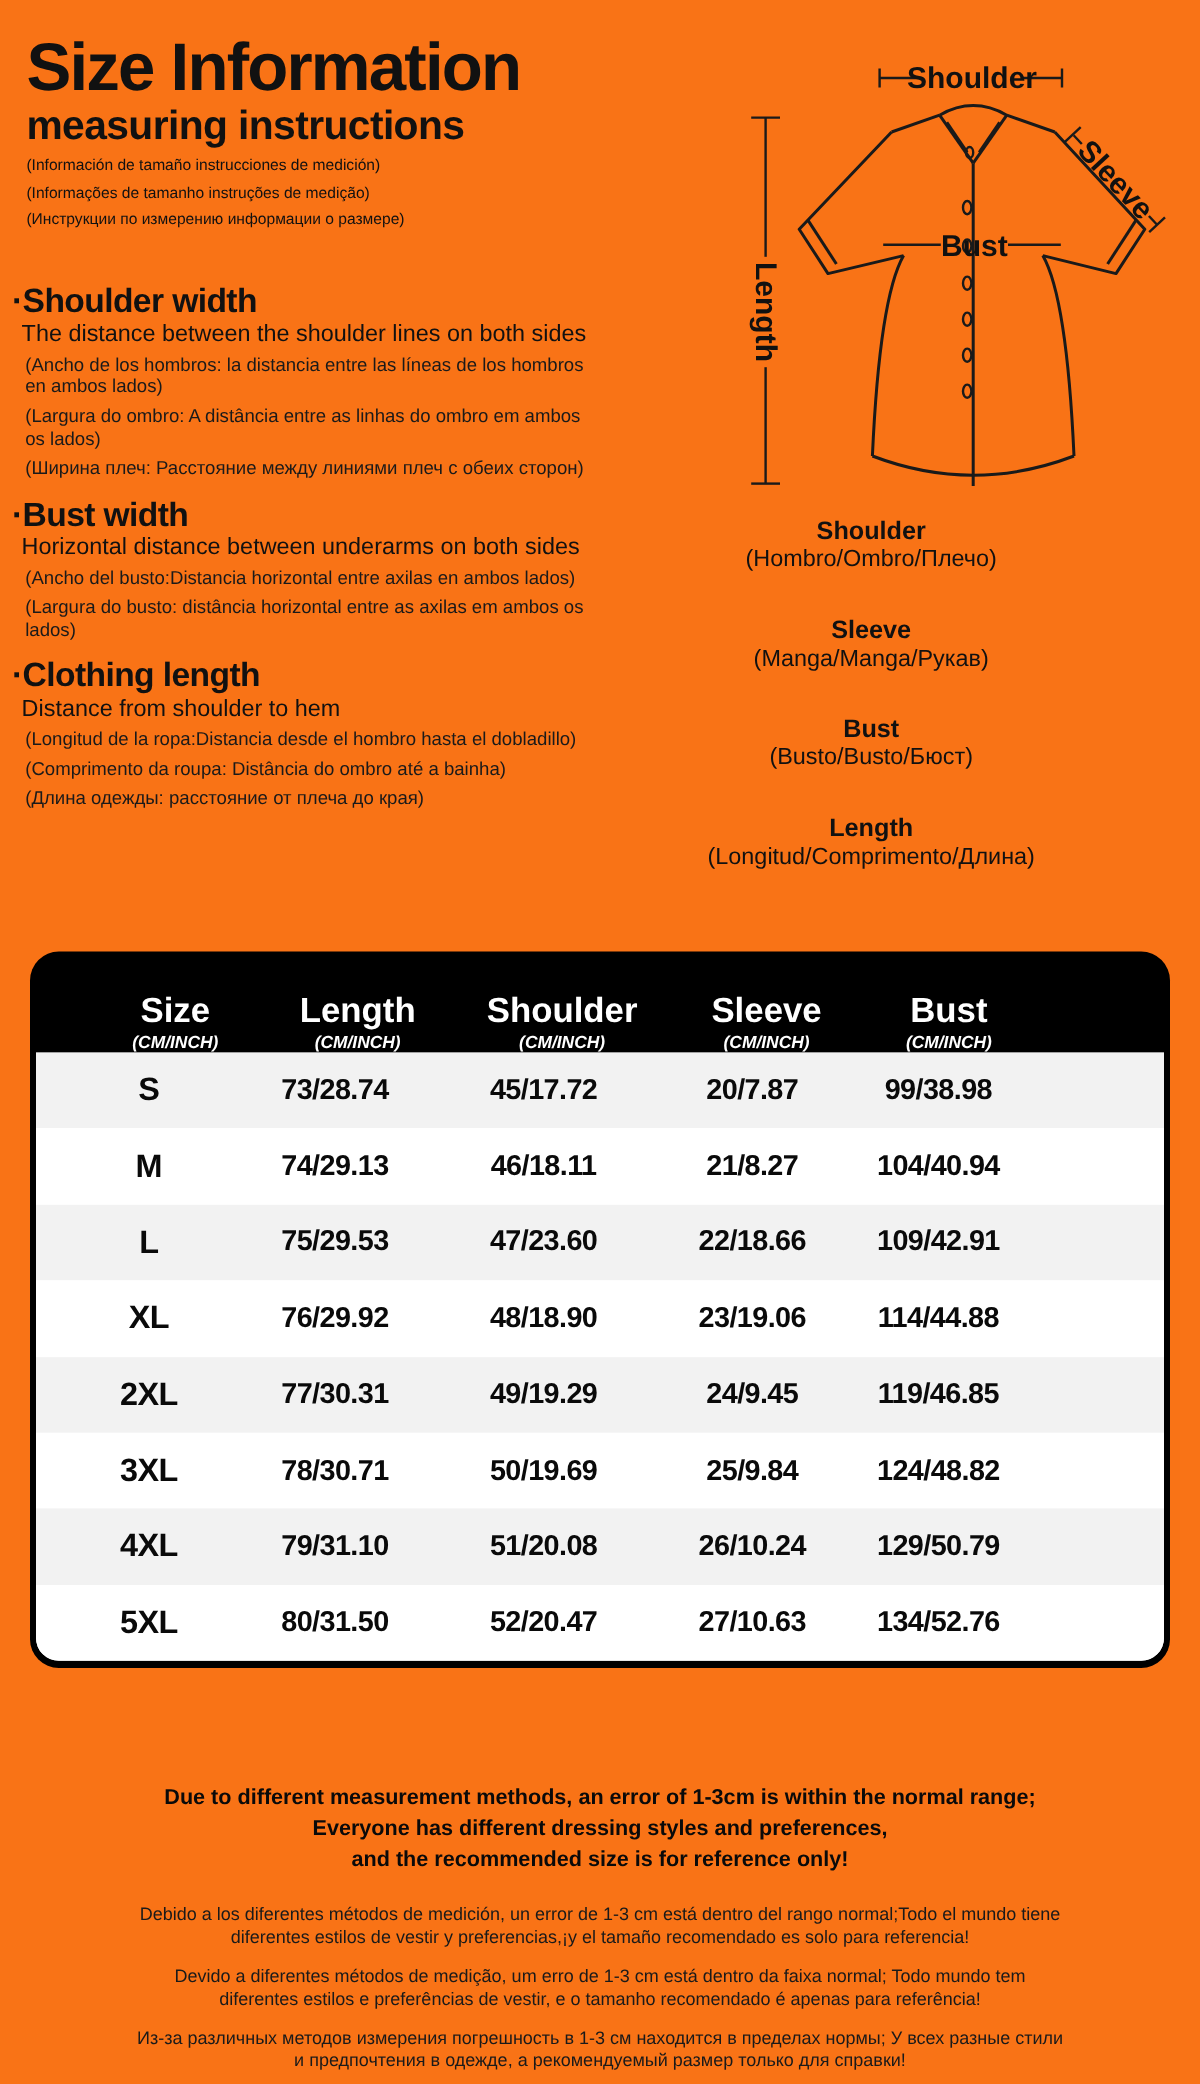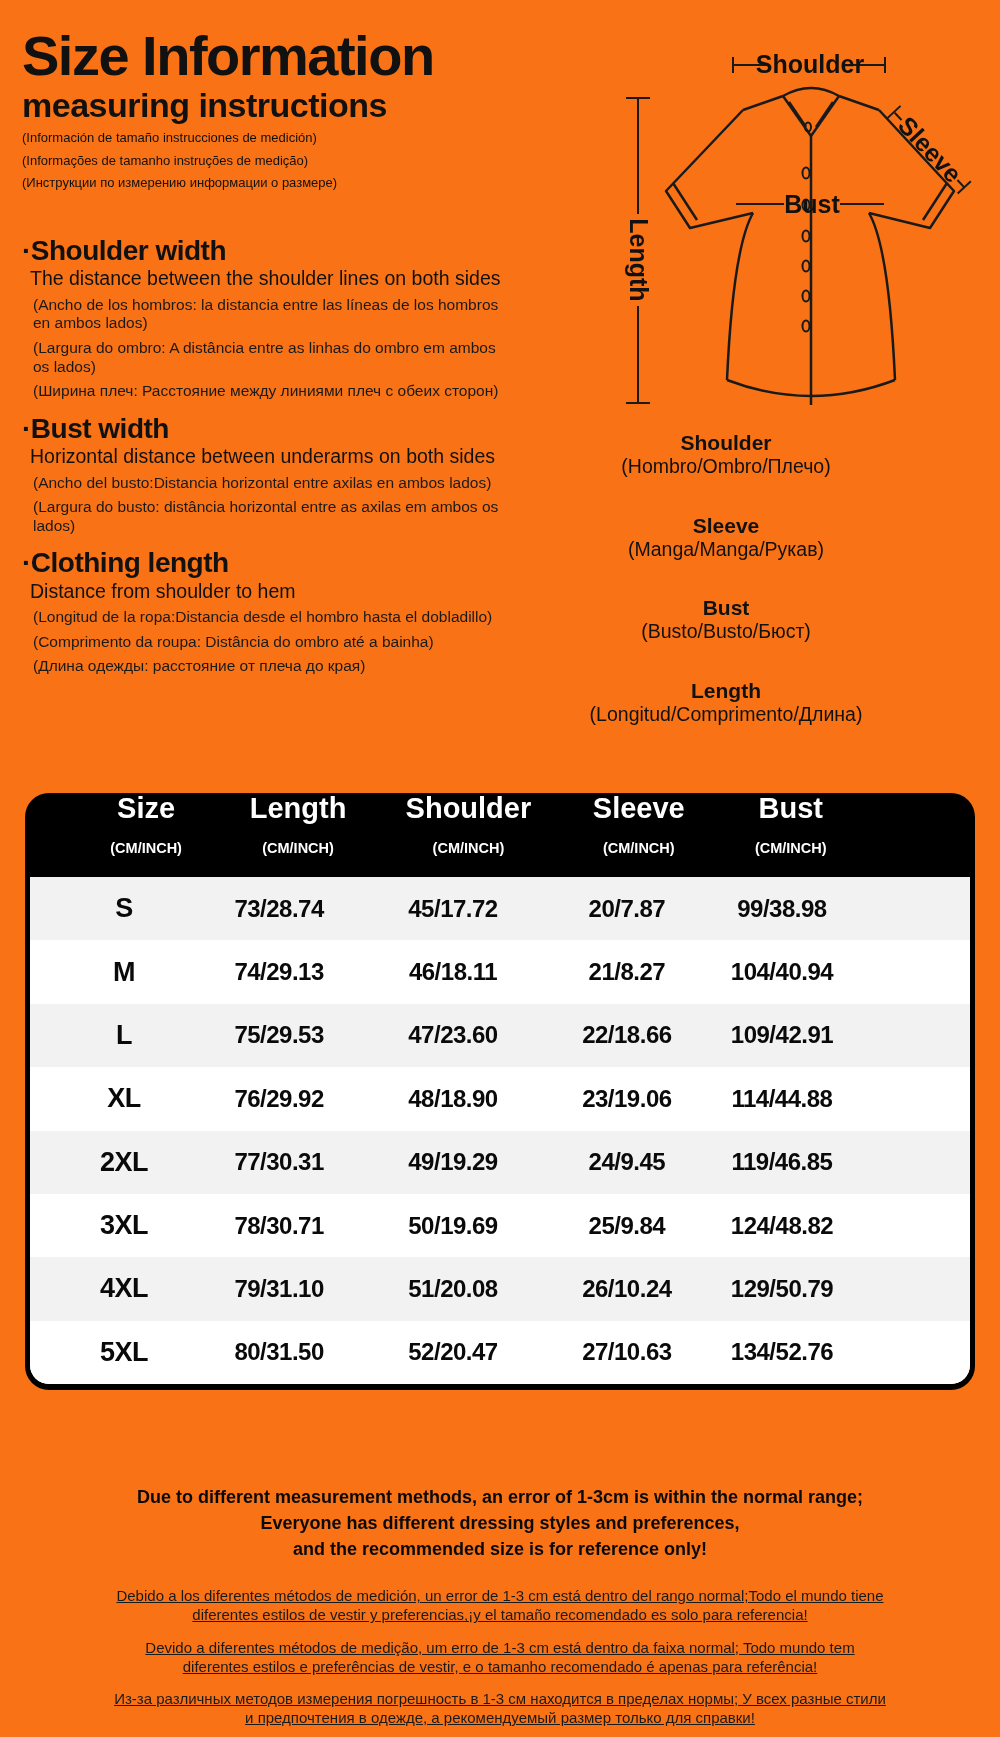--- a/index.html
+++ b/index.html
@@ -6,51 +6,51 @@
   .page{
     position:relative;width:1000px;height:1737px;background:#f97316;
     font-family:"Liberation Sans",sans-serif;color:#000;overflow:hidden;
   }
   
   .title-block{position:absolute;left:22px;top:28px;width:530px;}
   .main-title{margin:0;font-size:56px;font-weight:700;letter-spacing:-1.5px;line-height:1.0;color:#111;}
   .sub-title{margin:2px 0 0 0;font-size:34px;font-weight:700;letter-spacing:-0.5px;line-height:1.12;color:#111;}
   .title-trans{margin:6px 0 0 0;font-size:13px;line-height:1.27;color:#111;}
   
-  .sections{position:absolute;left:22px;top:236px;width:525px;}
+  .sections{position:absolute;left:10px;top:236px;width:525px;}
   .m-section{margin-bottom:13px;}
   .m-title{margin:0;font-size:28px;font-weight:700;letter-spacing:-0.5px;line-height:1.05;color:#111;}
   .m-desc{margin:2px 0 6px 8px;font-size:19.5px;line-height:1.15;color:#111;}
   .m-trans{margin:0 0 6px 11px;font-size:15.5px;line-height:1.2;color:#1a1a1a;max-width:475px;}
   
   .diagram{position:absolute;left:540px;top:28px;width:460px;height:392px;}
   .legend{position:absolute;left:545px;top:430px;width:362px;text-align:center;}
   .legend-item{margin-bottom:34px;}
   .legend-term{font-size:21px;font-weight:700;line-height:1.2;color:#111;}
   .legend-trans{font-size:19.5px;line-height:1.2;color:#111;}
   
   .size-table{position:absolute;left:25px;top:793px;width:950px;height:597px;
     background:#000;border-radius:24px;}
-  .t-header{display:flex;height:84px;align-items:flex-start;color:#fff;padding-left:29px;}
+  .t-header{display:flex;height:84px;align-items:flex-end;color:#fff;padding-left:29px;}
   .t-header::after{content:"";width:10%;}
   .th{text-align:center;}
   .th-label{font-size:29px;font-weight:700;line-height:1.05;}
-  .th-unit{font-size:14.5px;font-weight:700;margin-top:17px;}
+  .th-unit{font-size:14.5px;font-weight:700;margin-top:3px;font-style:italic;}
   .t-body{position:absolute;left:5px;right:5px;top:84px;bottom:6px;background:#fff;
     border-radius:0 0 19px 19px;overflow:hidden;display:flex;flex-direction:column;}
   .tr{flex:1;display:flex;align-items:center;background:#fff;}
   .tr::after{content:"";width:10%;}
   .tr.alt{background:#f2f2f2;}
   .td{text-align:center;font-weight:700;font-size:24px;color:#0a0a0a;letter-spacing:-0.5px;}
   .td.size-cell{font-size:27px;}
   .c1{width:20%;} .c2{width:13%;} .c3{width:24%;} .c4{width:13%;} .c5{width:20%;}
   
   .footer{position:absolute;left:0;top:1484px;width:1000px;text-align:center;}
   .notice-en{font-size:18px;font-weight:700;line-height:1.45;color:#0a0a0a;margin:0 auto 24px auto;}
-  .notice{font-size:15px;line-height:1.28;color:#1a1a1a;margin:0 auto 13px auto;max-width:940px;text-decoration:underline;}
+  .notice{font-size:15px;line-height:1.28;color:#1a1a1a;margin:0 auto 13px auto;max-width:940px;}
   svg text{font-family:"Liberation Sans",sans-serif;}
 </style>
 </head>
 <body>
 
 <div class="page">
 
   <div class="title-block">
     <h1 class="main-title">Size Information</h1>
     <h2 class="sub-title">measuring instructions</h2>

